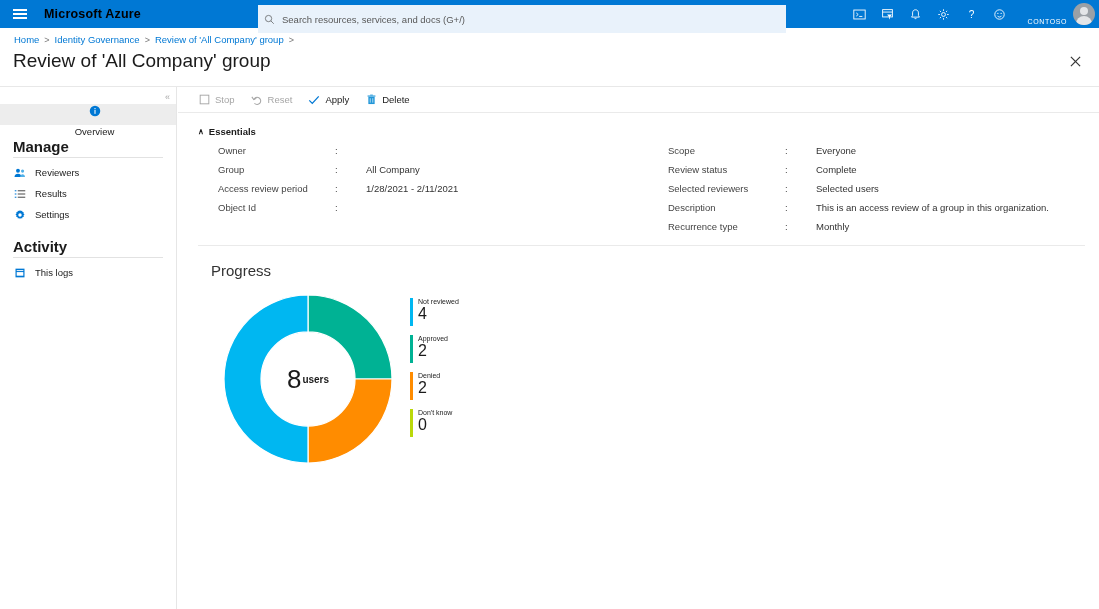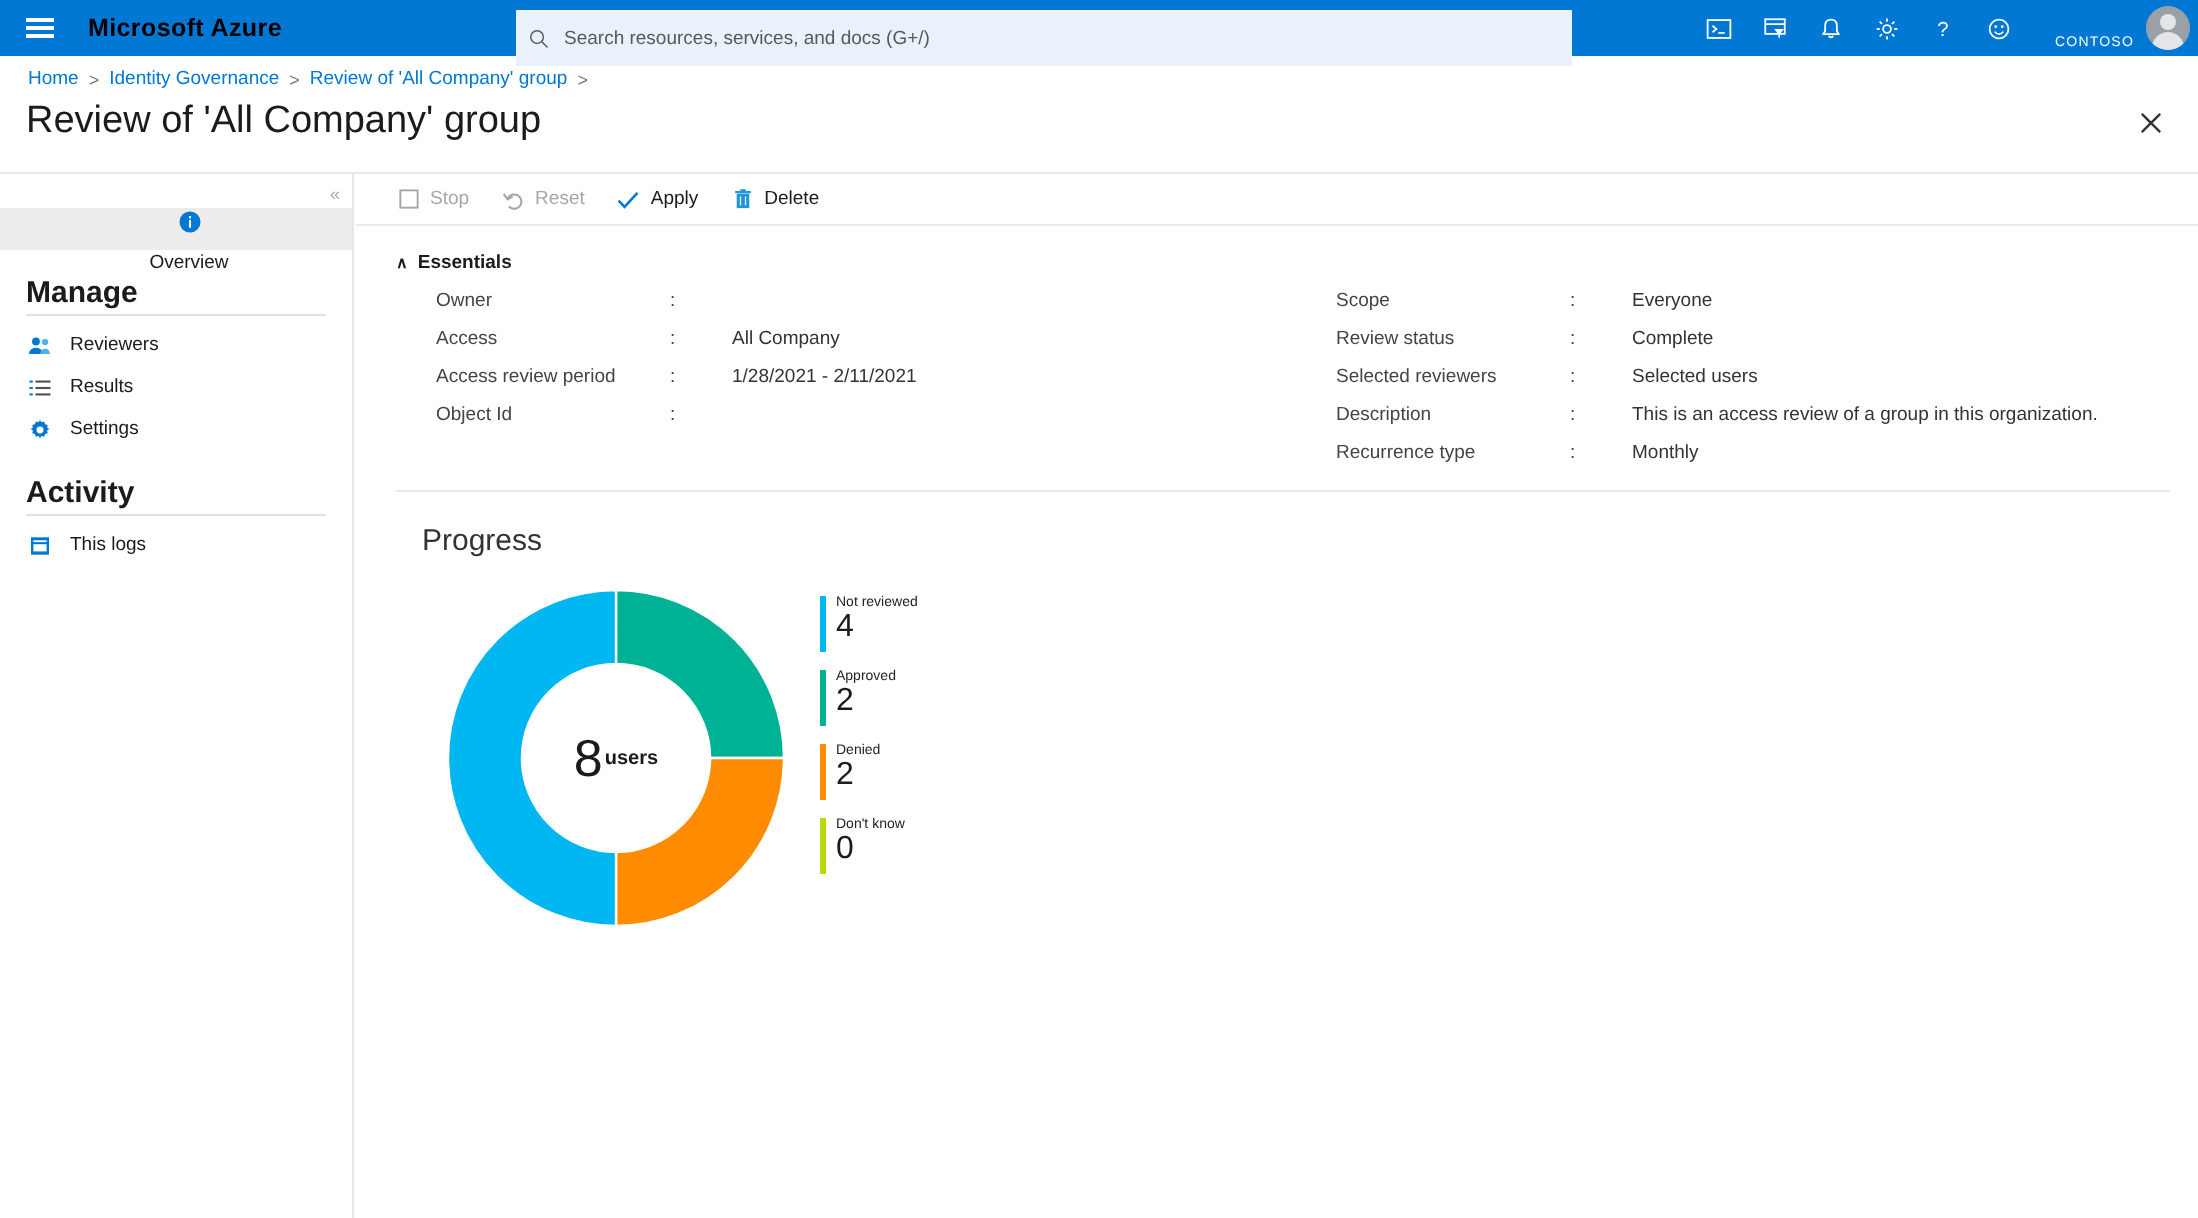--- a/index.html
+++ b/index.html
@@ -370,21 +370,21 @@
 
     <div class="essentials">
       <div class="ess-block">
         <div class="ess-col ess-left">
           <div class="ess-row">
             <span class="ess-key">Owner</span>
             <span class="ess-colon">:</span>
             <span class="ess-val"></span>
           </div>
           <div class="ess-row">
-            <span class="ess-key">Access</span>
+            <span class="ess-key">Group</span>
             <span class="ess-colon">:</span>
             <span class="ess-val">All Company</span>
           </div>
           <div class="ess-row">
             <span class="ess-key">Access review period</span>
             <span class="ess-colon">:</span>
             <span class="ess-val">1/28/2021 - 2/11/2021</span>
           </div>
           <div class="ess-row">
             <span class="ess-key">Object Id</span>

